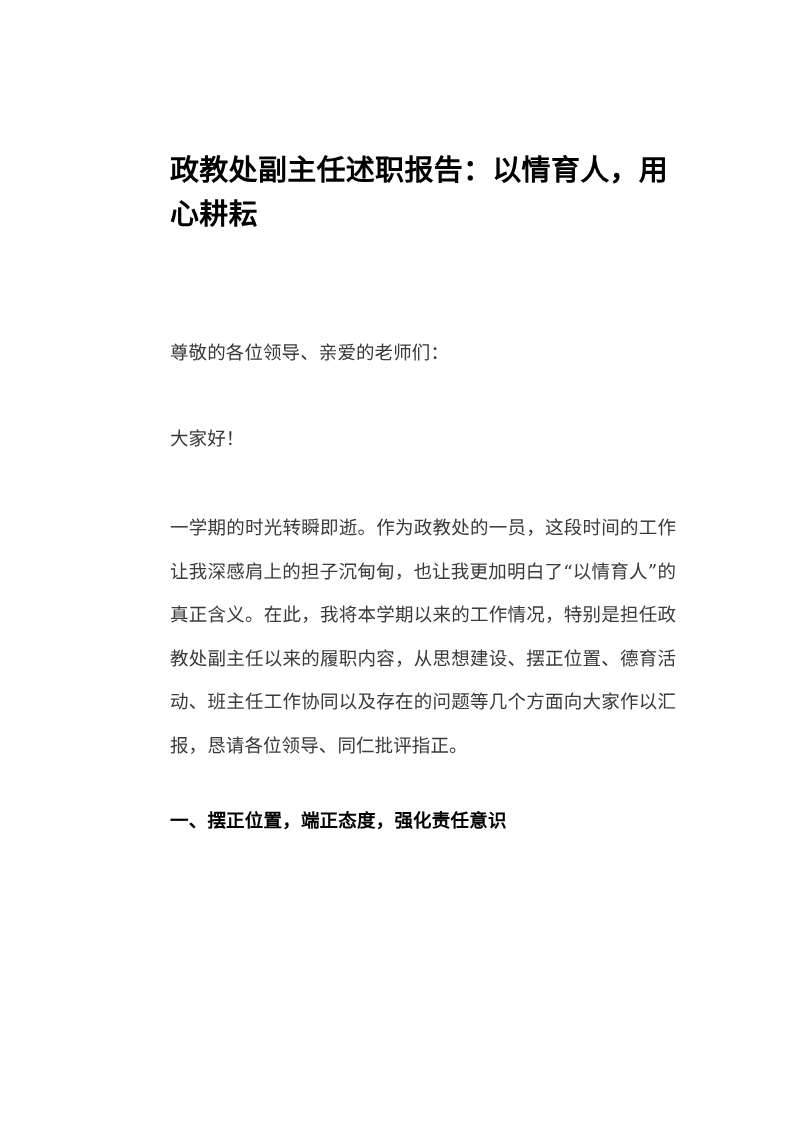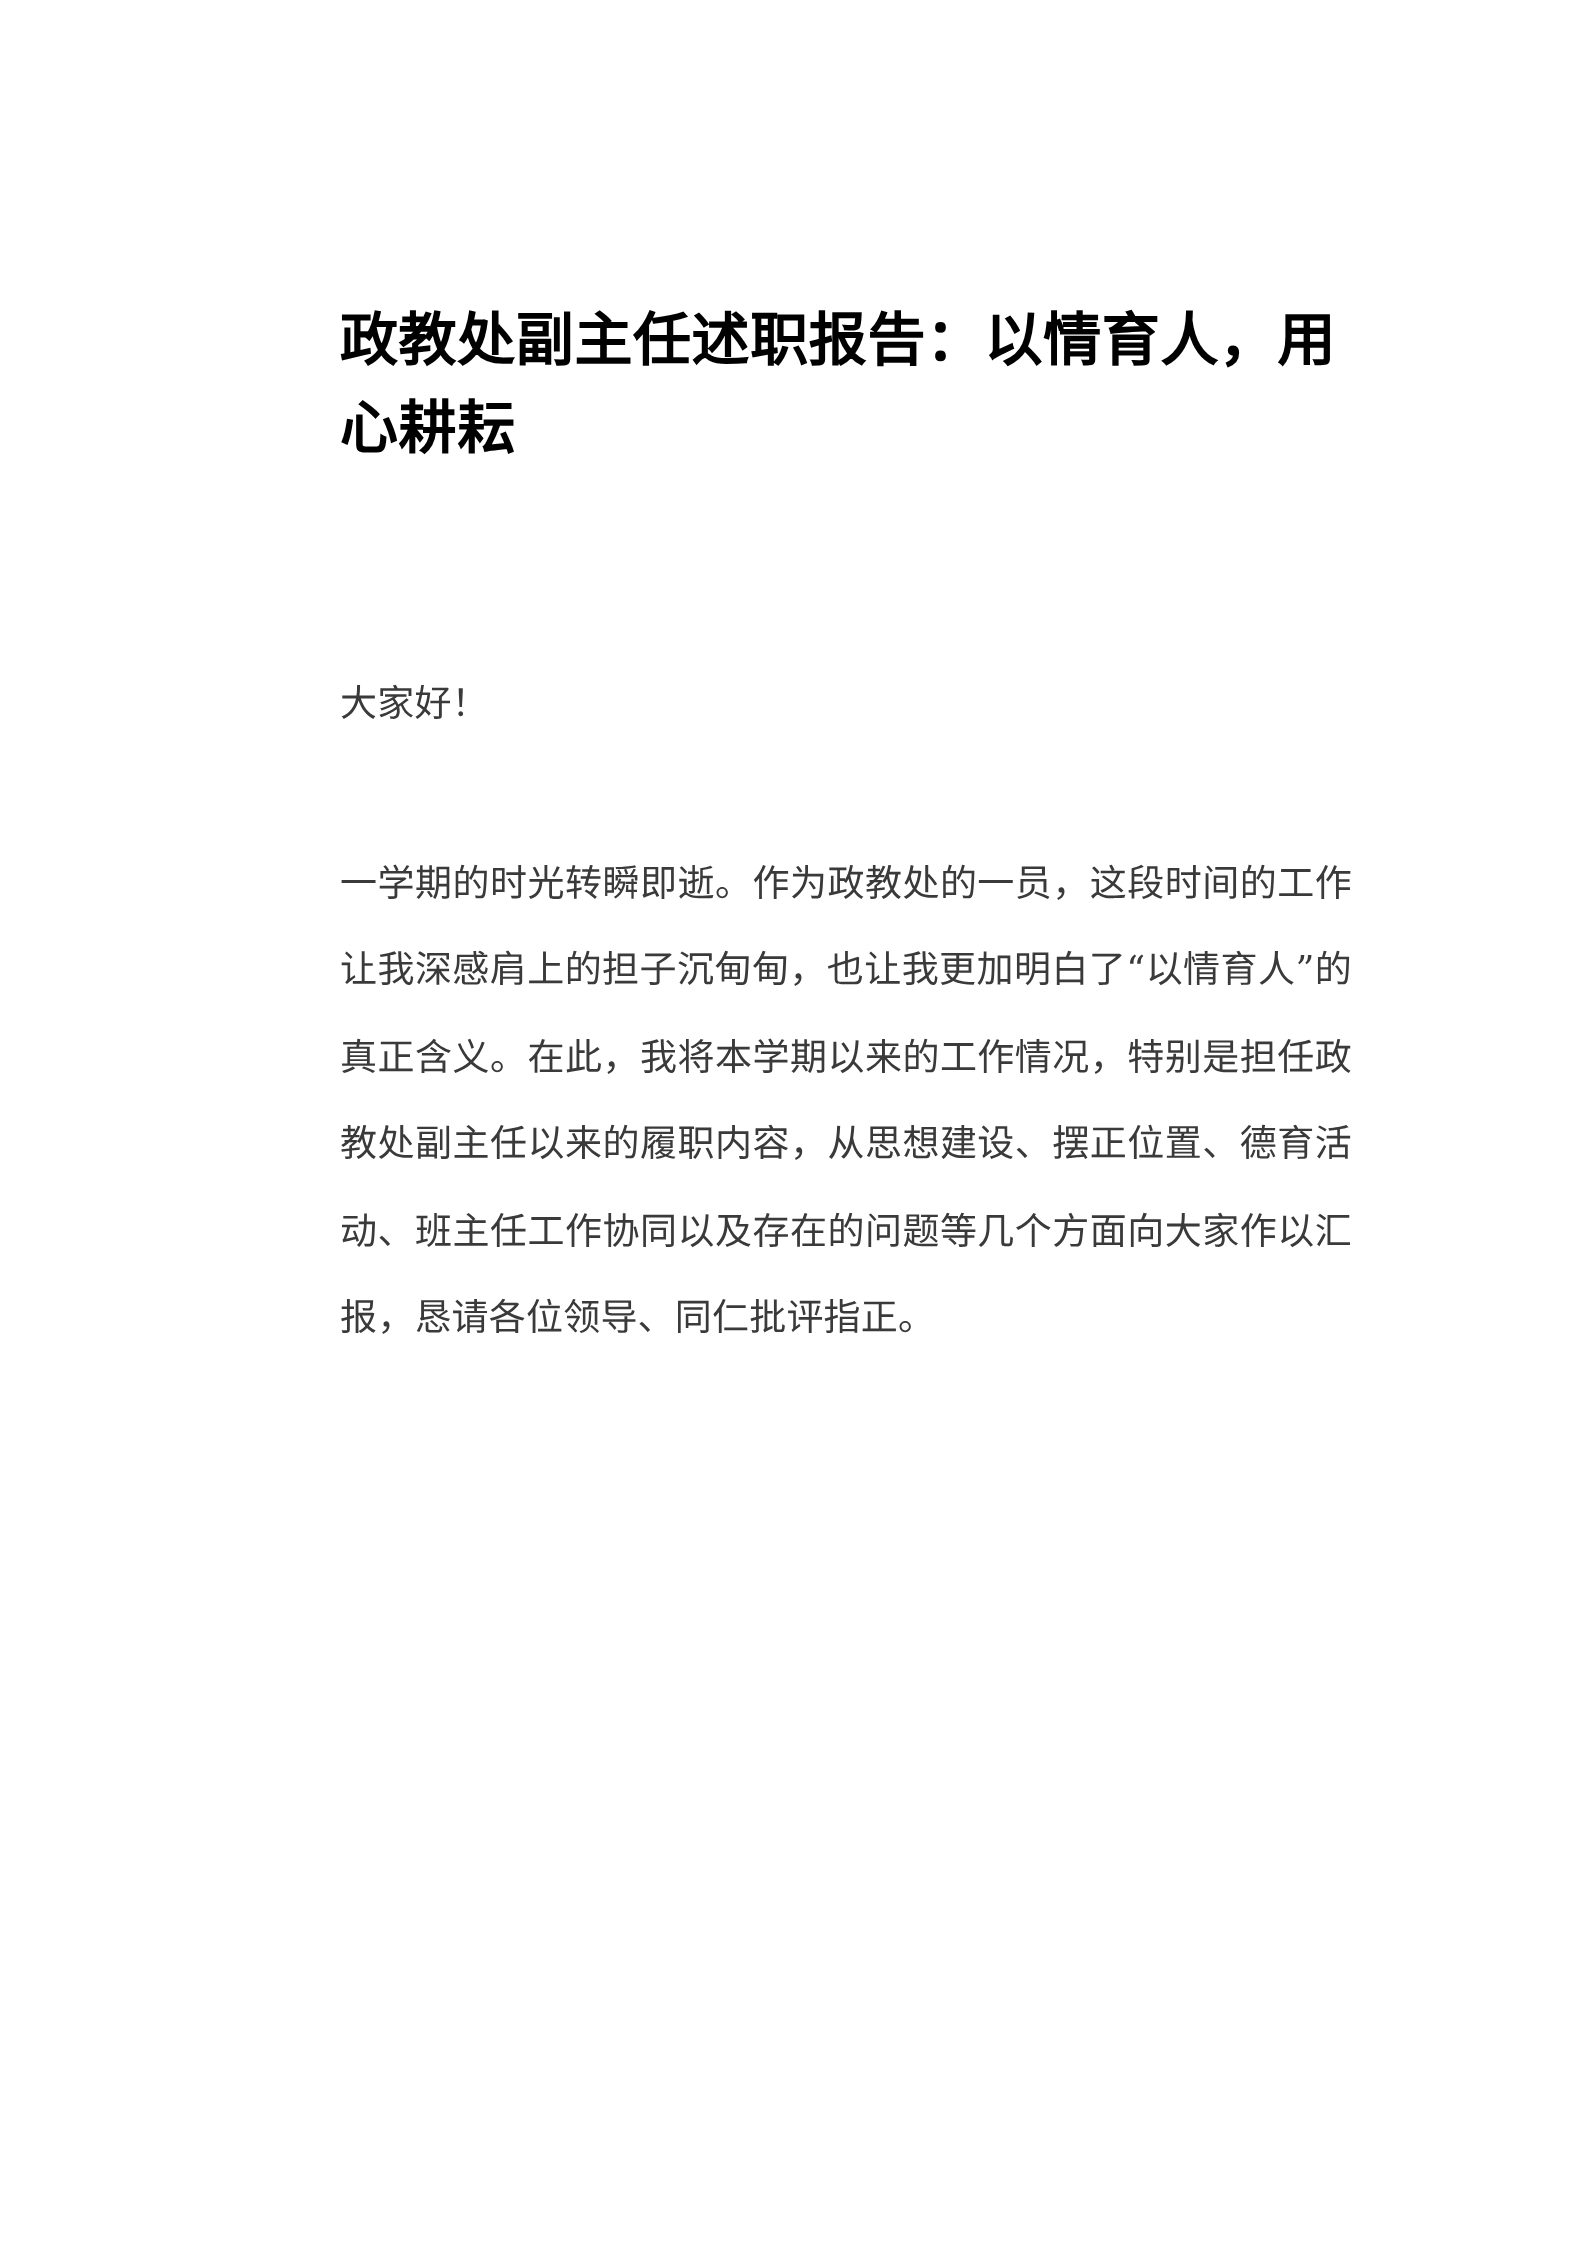--- a/index.html
+++ b/index.html
@@ -50,21 +50,23 @@
   .para.section-body { margin-bottom: 0; }
 </style>
 </head>
 <body>
 
 <div class="page">
   <div class="content">
 
     <h1 class="doc-title">政教处副主任述职报告：以情育人，用心耕耘</h1>
 
+    <p class="para salutation">尊敬的各位领导、亲爱的老师们：</p>
 
     <p class="para greeting">大家好！</p>
 
     <p class="para intro">一学期的时光转瞬即逝。作为政教处的一员，这段时间的工作让我深感肩上的担子沉甸甸，也让我更加明白了“以情育人”的真正含义。在此，我将本学期以来的工作情况，特别是担任政教处副主任以来的履职内容，从思想建设、摆正位置、德育活动、班主任工作协同以及存在的问题等几个方面向大家作以汇报，恳请各位领导、同仁批评指正。</p>
 
+    <h2 class="section-heading">一、摆正位置，端正态度，强化责任意识</h2>
 
 
   </div>
 </div>
 
 </body></html>

